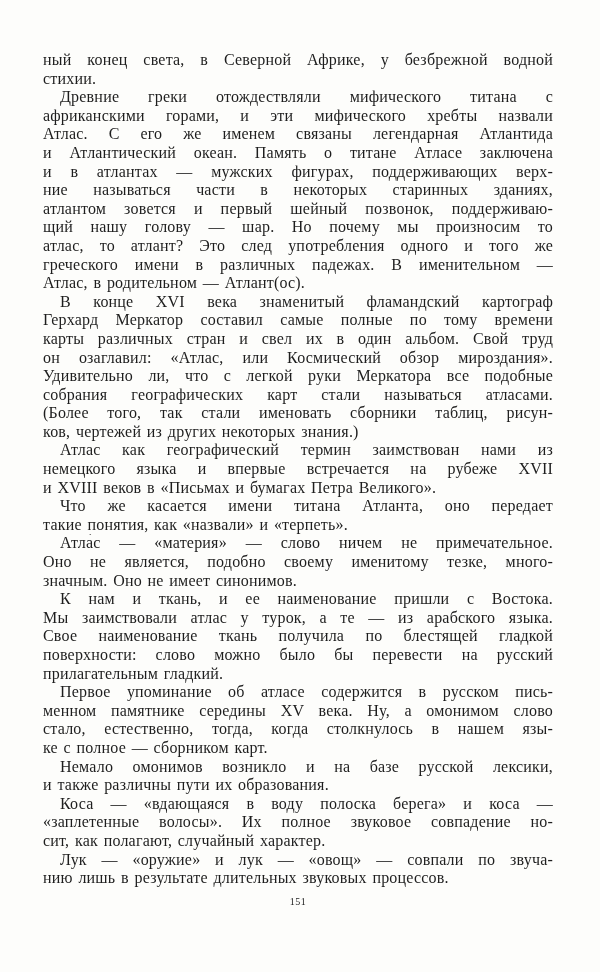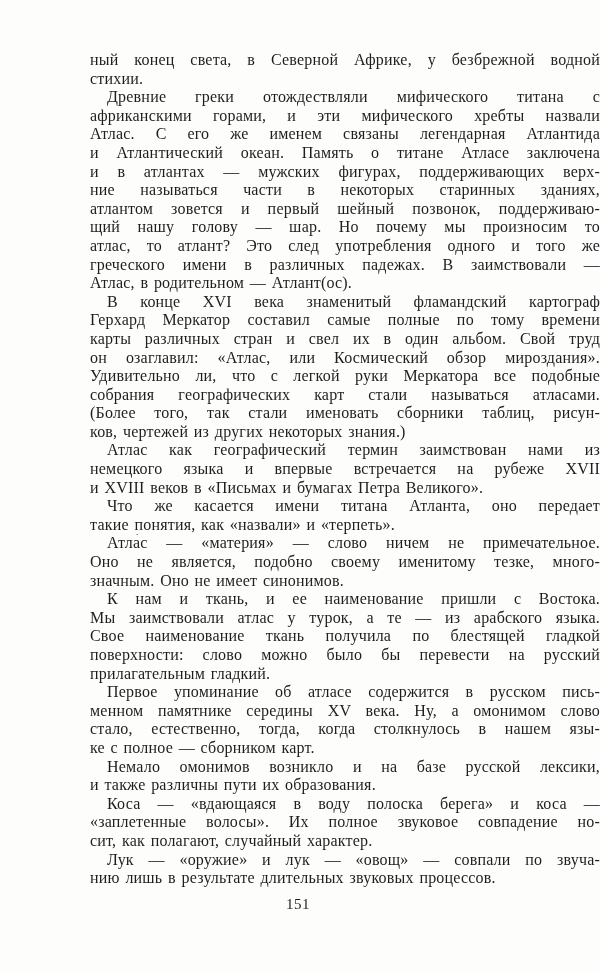--- a/index.html
+++ b/index.html
@@ -21,21 +21,20 @@
   }
   .text-block {
     position: absolute;
     left: 43px;
     top: 51px;
     width: 510px;
     font-size: 16px;
     line-height: 18.6px;
     letter-spacing: 0.2px;
     word-spacing: 1.5px;
-    margin-left: 47px;
   }
   .line {
     text-align: justify;
     text-align-last: justify;
     height: 18.6px;
     overflow: hidden;
   }
   .line.end {
     text-align-last: left;
   }
@@ -43,41 +42,41 @@
     text-indent: 17px;
   }
   .it {
   }
   .page-number {
     position: absolute;
     left: 43px;
     top: 896px;
     width: 510px;
     text-align: center;
-    font-size: 15px;
+    font-size: 10px;
     letter-spacing: 0.5px;
   }
 </style>
 </head>
 <body>
 
 <div class="book-page">
   <div class="text-block">
       <div class="line"><span>ный конец света, в Северной Африке, у безбрежной водной</span></div>
       <div class="line end"><span>стихии.</span></div>
       <div class="line indent"><span>Древние греки отождествляли мифического титана с</span></div>
       <div class="line"><span>африканскими горами, и эти мифического хребты назвали</span></div>
       <div class="line"><span class="it">Атлас</span><span>. С его же именем связаны легендарная Атлантида</span></div>
       <div class="line"><span>и Атлантический океан. Память о титане Атласе заключена</span></div>
       <div class="line"><span>и в атлантах — мужских фигурах, поддерживающих верх-</span></div>
       <div class="line"><span>ние называться части в некоторых старинных зданиях,</span></div>
       <div class="line"><span>атлантом зовется и первый шейный позвонок, поддерживаю-</span></div>
       <div class="line"><span>щий нашу голову — шар. Но почему мы произносим то</span></div>
       <div class="line"><span class="it">атлас</span><span>, то </span><span class="it">атлант?</span><span> Это след употребления одного и того же</span></div>
-      <div class="line"><span>греческого имени в различных падежах. В заимствовали —</span></div>
+      <div class="line"><span>греческого имени в различных падежах. В именительном —</span></div>
       <div class="line end"><span class="it">Атлас</span><span>, в родительном — </span><span class="it">Атлант(ос)</span><span>.</span></div>
       <div class="line indent"><span>В конце XVI века знаменитый фламандский картограф</span></div>
       <div class="line"><span>Герхард Меркатор составил самые полные по тому времени</span></div>
       <div class="line"><span>карты различных стран и свел их в один альбом. Свой труд</span></div>
       <div class="line"><span>он озаглавил: «Атлас, или Космический обзор мироздания».</span></div>
       <div class="line"><span>Удивительно ли, что с легкой руки Меркатора все подобные</span></div>
       <div class="line"><span>собрания географических карт стали называться атласами.</span></div>
       <div class="line"><span>(Более того, так стали именовать сборники таблиц, рисун-</span></div>
       <div class="line end"><span>ков, чертежей из других некоторых знания.)</span></div>
       <div class="line indent"><span class="it">Атлас</span><span> как географический термин заимствован нами из</span></div>

